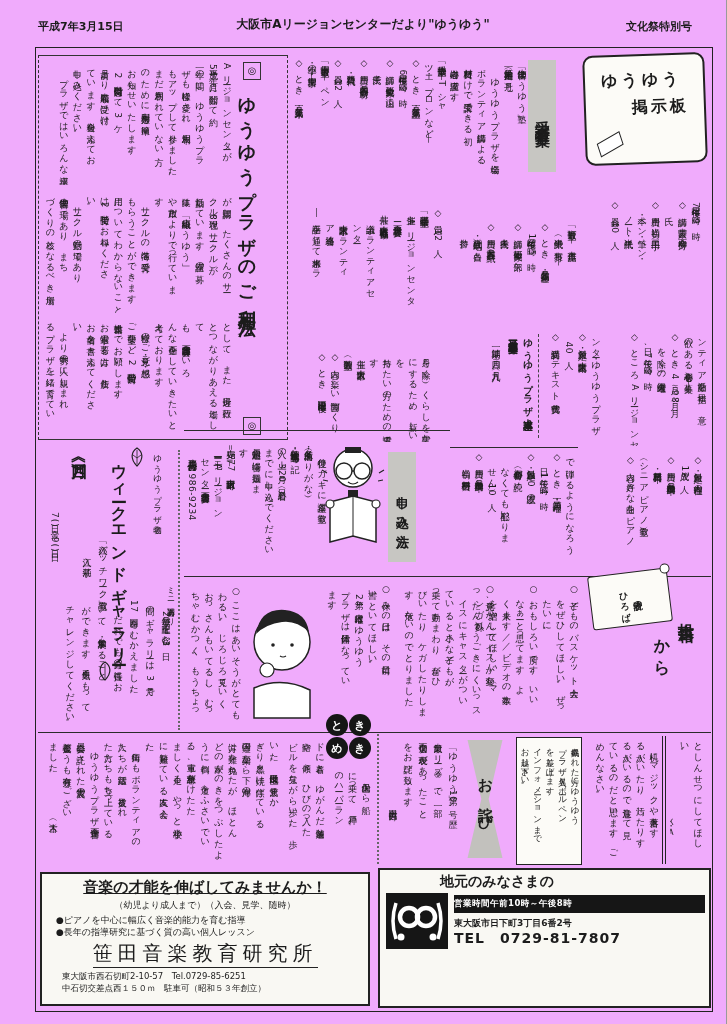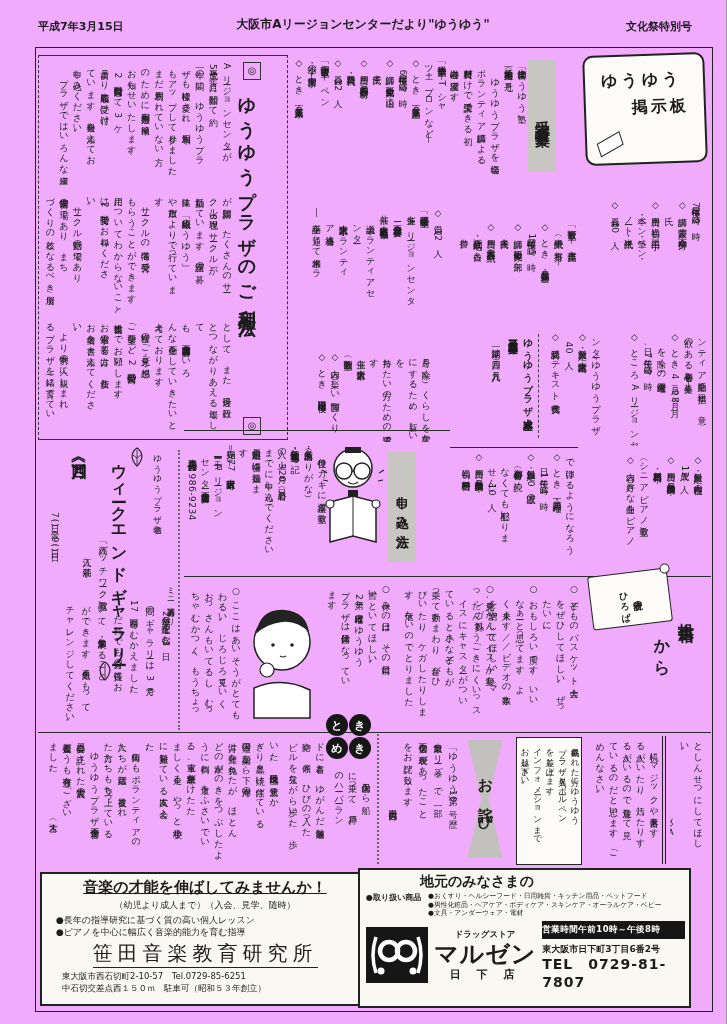--- a/index.html
+++ b/index.html
@@ -329,55 +329,42 @@
 た方たちも立ち上っている
 　ゆうゆうプラザ企画運営
 委員会に託された大震災の
 義援金どうも有難うござい
 ました。　　　　（古木）</div>
 
   <div class="adbox" style="left:40px;top:872px;width:330px;height:134px;text-align:center;">
     <div style="font-size:15px;font-weight:bold;margin-top:4px;text-decoration:underline;">音楽の才能を伸ばしてみませんか！</div>
     <div style="font-size:9px;margin-top:2px;">（幼児より成人まで）（入会、見学、随時）</div>
     <div style="text-align:left;font-size:9px;margin:2px 0 0 14px;line-height:12px;">
+      <div>●ピアノを中心に幅広く音楽的能力を育む指導</div>
       <div>●長年の指導研究に基づく質の高い個人レッスン</div>
-      <div>●ピアノを中心に幅広く音楽的能力を育む指導</div>
     </div>
     <div style="display:inline-block;font-size:20px;font-weight:normal;letter-spacing:5px;border-bottom:1.5px solid #222;margin-top:2px;">笹田音楽教育研究所</div>
     <div style="font-size:8.5px;margin-top:3px;text-align:left;padding-left:20px;">東大阪市西石切町2-10-57　Tel.0729-85-6251</div>
     <div style="font-size:8.5px;text-align:left;padding-left:20px;">中石切交差点西１５０ｍ　駐車可（昭和５３年創立）</div>
   </div>
 
-  <div class="adbox" style="left:358px;top:868px;width:333px;height:140px;">
+  <div class="adbox" style="left:378px;top:868px;width:333px;height:140px;">
     <div style="font-size:14px;font-weight:bold;text-align:left;padding:3px 0 0 60px;line-height:17px;">地元のみなさまの</div>
-    <div style="display:flex;margin:2px 4px 0 6px;">
-      <div style="font-size:8px;font-weight:bold;width:62px;">●取り扱い商品</div>
-      <div style="font-size:6.8px;line-height:8.6px;">
-        <div>●おくすり・ヘルシーフード・日用雑貨・キッチン用品・ペットフード</div>
-        <div>●男性化粧品・ヘアケア・ボディケア・スキンケア・オーラルケア・ベビー</div>
-        <div>●文具・アンダーウェア・電材</div>
-      </div>
-    </div>
     <div style="display:flex;align-items:center;margin:3px 4px 0 6px;gap:6px;">
       <div>
         <svg width="62" height="56" viewBox="0 0 62 56">
           <rect x="0" y="0" width="62" height="56" fill="#161616"></rect>
           <path d="M10 10 Q4 28 10 46" fill="none" stroke="#fff" stroke-width="3.5"></path>
           <path d="M52 10 Q58 28 52 46" fill="none" stroke="#fff" stroke-width="3.5"></path>
           <circle cx="23" cy="24" r="9" fill="none" stroke="#fff" stroke-width="4.5"></circle>
           <circle cx="40" cy="24" r="9" fill="none" stroke="#fff" stroke-width="4.5"></circle>
           <circle cx="15" cy="44" r="3.5" fill="#fff"></circle>
           <circle cx="47" cy="44" r="3.5" fill="#fff"></circle>
         </svg>
       </div>
-      <div style="text-align:center;min-width:92px;">
-        <div style="font-size:8.5px;font-weight:bold;">ドラッグストア</div>
-        <div style="font-size:24px;font-weight:900;letter-spacing:1px;line-height:26px;">マルゼン</div>
-        <div style="font-size:11px;font-weight:bold;letter-spacing:6px;">日 下 店</div>
-      </div>
       <div style="flex:1;">
         <div class="mz-bar">営業時間午前10時～午後8時</div>
         <div style="font-size:9px;font-weight:bold;margin-top:4px;">東大阪市日下町3丁目6番2号</div>
         <div style="font-size:14px;font-weight:bold;letter-spacing:1px;">TEL　0729-81-7807</div>
       </div>
     </div>
   </div>
 
 </div>
 

